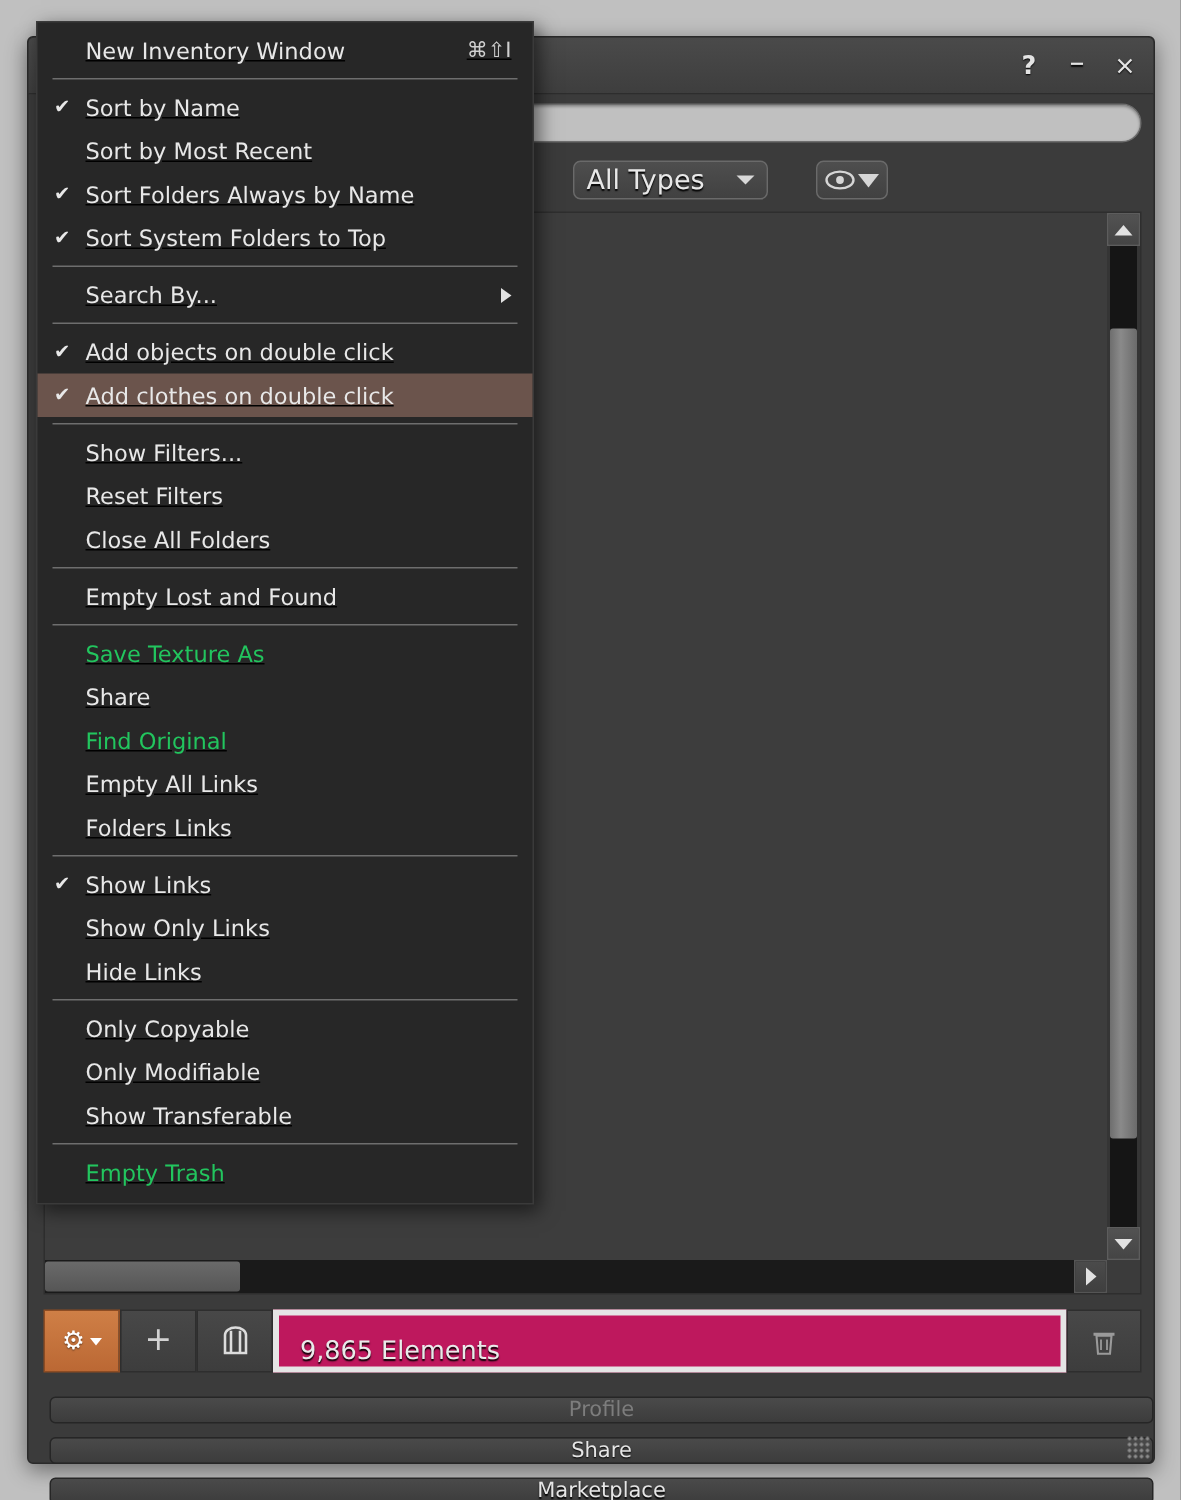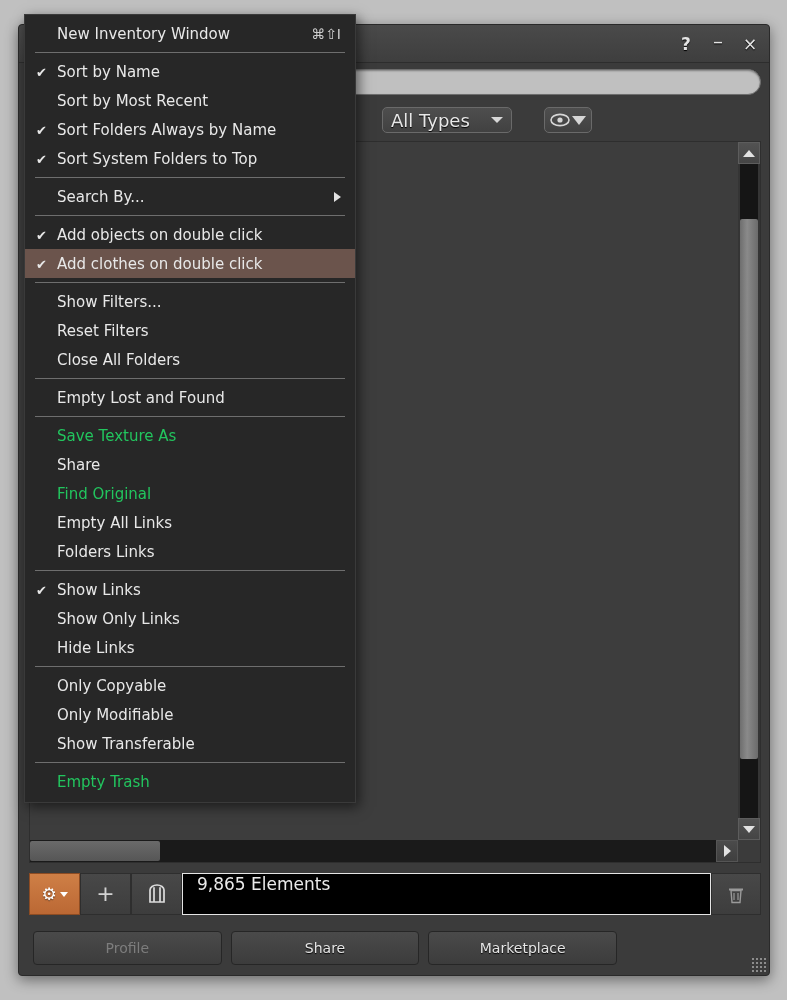--- a/index.html
+++ b/index.html
@@ -172,33 +172,33 @@
   .tb-btn.gear {
     background: linear-gradient(#cf7f46, #bb6834);
     border: 1px solid #8d4c23;
     gap: 3px;
   }
   .gear-glyph { color: #fff; font-size: 17px; line-height: 1; text-shadow: 0 1px 1px rgba(0,0,0,.5); }
   .mini-caret { width:0;height:0;border-left:4px solid transparent;border-right:4px solid transparent;border-top:5px solid #fff; }
   .plus-glyph { color: #d2d2d2; font-size: 22px; line-height: 1; }
   .count-field {
     flex: 1;
-    background: #000000;
-    border: 1px solid #e5e5e5;
-    display: flex; align-items: flex-start;
+    background: #be185d;
+    border: 4px solid #e5e5e5;
+    display: flex; align-items: flex-end;
     padding: 0 14px;
   }
   .count-text { color: #eaeaea; font-size: 17px; text-shadow: 0 1px 1px #000; }
   .tb-btn.trash { width: 50px; }
 
   
   .actions {
     position: absolute; left: 14px; top: 906px;
-    width: 584px; height: 34px;
-    display: flex; gap: 9px;
+    width: 736px; height: 34px;
+    display: flex; gap: 9px; flex-direction: column;
   }
   .act-btn {
     flex: 1;
     background: linear-gradient(#4a4a4a, #3c3c3c);
     border: 1px solid #262626;
     border-radius: 4px;
     color: #e6e6e6; font-size: 14px;
     display: flex; align-items: center; justify-content: center;
     cursor: pointer;
     text-shadow: 0 1px 1px #000;
@@ -216,20 +216,21 @@
   
   .menu {
     position: absolute;
     left: 24px; top: 14px;
     width: 332px;
     background: #272727;
     border: 1px solid #3a3a3a;
     box-shadow: 3px 4px 12px rgba(0,0,0,0.55);
     padding: 4px 0 6px 0;
     z-index: 50;
+    text-decoration: underline;
   }
   .mi {
     position: relative;
     height: 29px;
     display: flex; align-items: center;
     padding-left: 32px; padding-right: 14px;
     color: #e8e8e8; font-size: 15px;
     cursor: pointer; white-space: nowrap;
   }
   .mi.disabled { color: #22c55e; cursor: default; }

